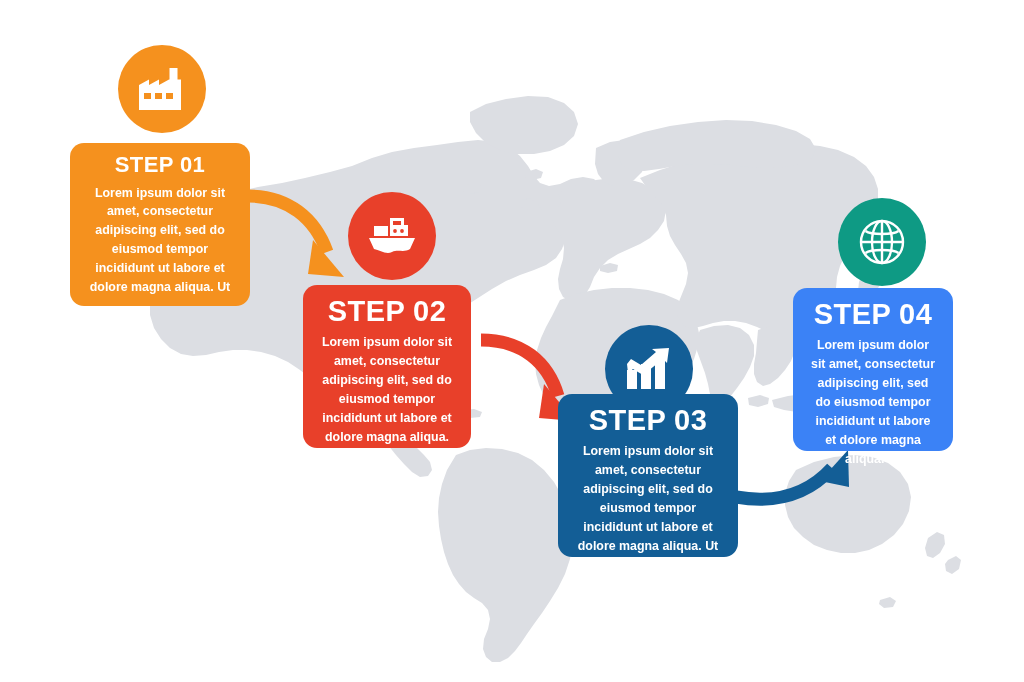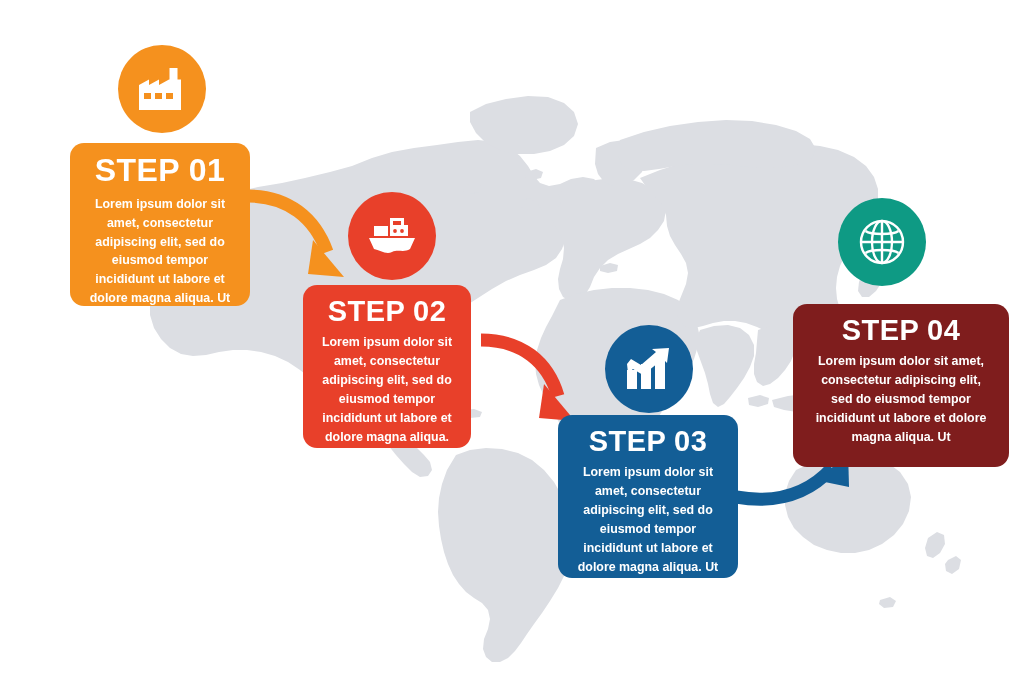--- a/index.html
+++ b/index.html
@@ -65,33 +65,33 @@
     font-size: 12.4px;
     font-weight: bold;
     line-height: 1.52;
     margin: 0;
     text-align: center;
   }
 
   
   #badge-1 { left: 118px; top: 45px; width: 88px; height: 88px; background: #F5911E; }
   #panel-1 { left: 70px; top: 143px; width: 180px; height: 163px; background: #F5911E; }
-  #panel-1 .panel-title { font-size: 32px; }
+  #panel-1 .panel-title { font-size: 22px; }
 
   
   #badge-2 { left: 348px; top: 192px; width: 88px; height: 88px; background: #E8402A; }
   #panel-2 { left: 303px; top: 285px; width: 168px; height: 163px; background: #E8402A; }
 
   
   #badge-3 { left: 605px; top: 325px; width: 88px; height: 88px; background: #135E96; }
-  #panel-3 { left: 558px; top: 415px; width: 180px; height: 163px; background: #135E96; }
+  #panel-3 { left: 558px; top: 394px; width: 180px; height: 163px; background: #135E96; }
 
   
   #badge-4 { left: 838px; top: 198px; width: 88px; height: 88px; background: #0E9A84; }
-  #panel-4 { left: 793px; top: 304px; width: 216px; height: 163px; background: #7f1d1d; }
+  #panel-4 { left: 793px; top: 288px; width: 160px; height: 163px; background: #3b82f6; }
 </style>
 </head>
 <body>
 
 <div id="stage">
 
   <svg id="world-map" viewBox="0 0 1024 682" aria-hidden="true">
     <g fill="#DCDEE3">
 
       <path d="M150 300 L143 286 L150 272 L142 258 L152 243 L147 230 L160 220 L178 214

